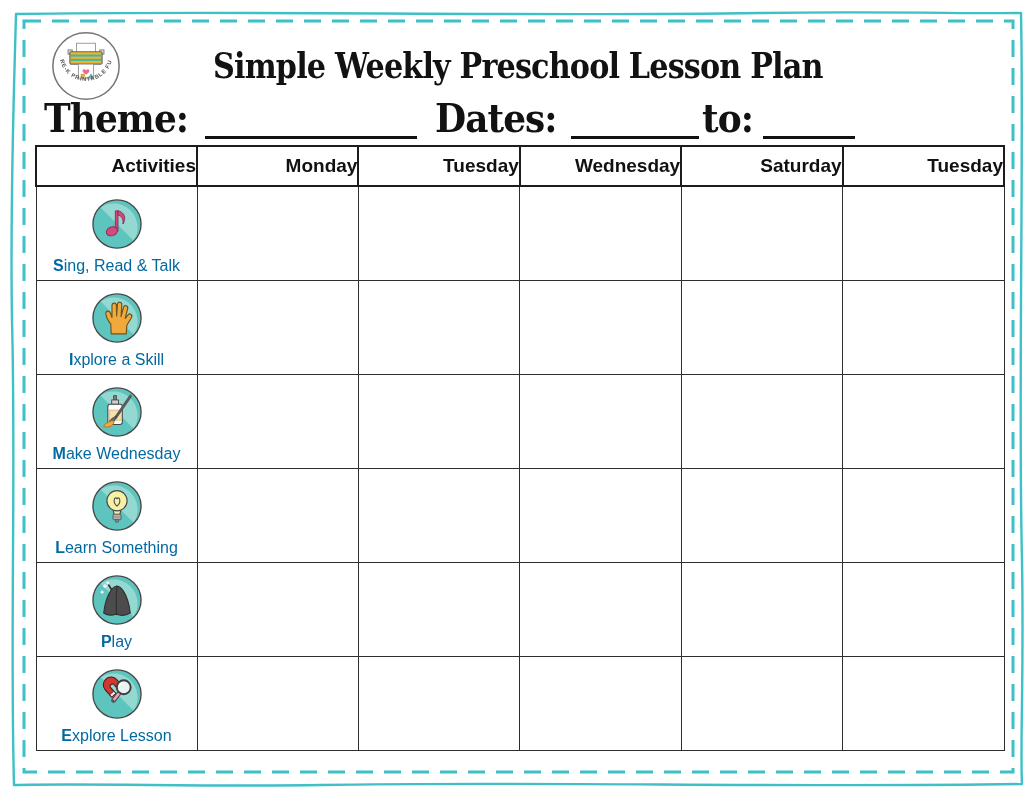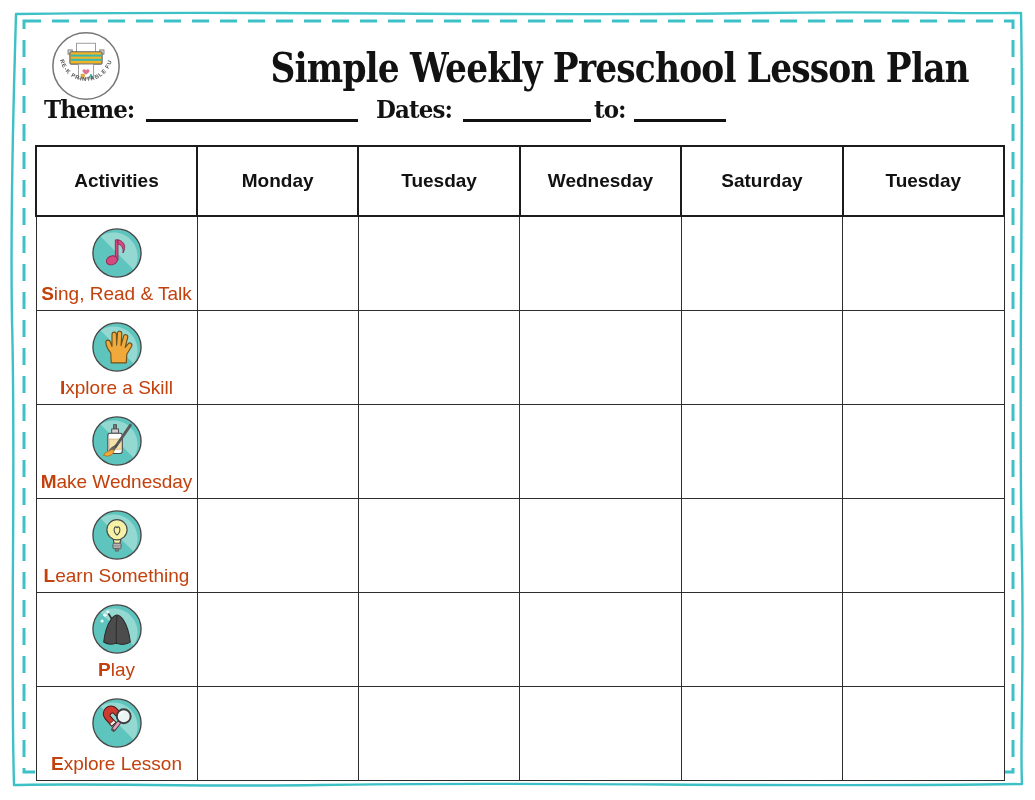--- a/index.html
+++ b/index.html
@@ -7,59 +7,59 @@
     position:relative;
     width:1035px;height:800px;
     background:#fff;
     font-family:"Liberation Sans",sans-serif;
     overflow:hidden;
   }
   .border-svg{position:absolute;left:0;top:0;width:1035px;height:800px;pointer-events:none;}
   .logo{position:absolute;left:50px;top:30px;width:72px;height:72px;}
   .title{
     position:absolute;left:0;right:0;top:44px;height:46px;
-    text-align:right;white-space:nowrap;
-    font-family:"DejaVu Serif",serif;font-weight:bold;font-size:41px;color:#121212;
+    text-align:center;white-space:nowrap;
+    font-family:"DejaVu Serif",serif;font-weight:bold;font-size:36px;color:#121212;
   }
   .title span{display:inline-block;transform:scaleX(0.84);transform-origin:center;letter-spacing:-1px;}
   .theme-line{
     position:absolute;left:44px;top:95px;
     display:flex;align-items:baseline;
-    font-family:"DejaVu Serif",serif;font-weight:bold;font-size:25px;color:#121212;
+    font-family:"DejaVu Serif",serif;font-weight:bold;font-size:39px;color:#121212;
     white-space:nowrap;
   }
   .theme-line .lbl{display:inline-block;transform:scaleX(0.92);transform-origin:left center;letter-spacing:-1px;}
   .blank{display:inline-block;height:2px;border-bottom:3px solid #111;align-self:flex-end;margin-bottom:2px;}
   .blank.theme{width:212px;margin-left:4px;}
   .blank.dates{width:128px;margin-left:4px;}
   .blank.to{width:92px;margin-left:6px;}
   .ml{margin-left:18px;}
   .ml2{margin-left:3px;}
 
   table.plan{
     position:absolute;left:35px;top:145px;width:970px;
     border-collapse:collapse;table-layout:fixed;background:#fff;
   }
   table.plan th{
     border:2.5px solid #1c1c1c;height:38px;
-    font-size:19px;font-weight:bold;color:#111;text-align:center;
-    padding:15px;background:#fff;
+    font-size:19px;font-weight:bold;color:#111;text-align:right;
+    padding:0;background:#fff;
   }
   table.plan td{
     border:1.7px solid var(--table_border,#2d2d2d);
     height:93px;padding:0;background:#fff;
   }
   col.c-act{width:161px;}
   .act{
     height:100%;display:flex;flex-direction:column;align-items:center;
     justify-content:flex-end;padding-bottom:5px;box-sizing:border-box;
   }
   .act .ic{flex:1;display:flex;align-items:center;justify-content:center;padding-top:4px;}
   .act .ic svg{width:52px;height:52px;display:block;}
-  .act .cap{font-size:19px;color:#c2410c;line-height:1.1;white-space:nowrap;}
+  .act .cap{font-size:16px;color:#0369a1;line-height:1.1;white-space:nowrap;}
   .act .cap b{font-weight:bold;}
   .defs{position:absolute;width:0;height:0;overflow:hidden;}
 </style>
 </head>
 <body>
 
 <div class="page">
 
   <svg class="border-svg" viewBox="0 0 1035 800">
     <path d="M 16,14 C 250,10 520,17 760,13 C 880,11 980,14 1021,13

